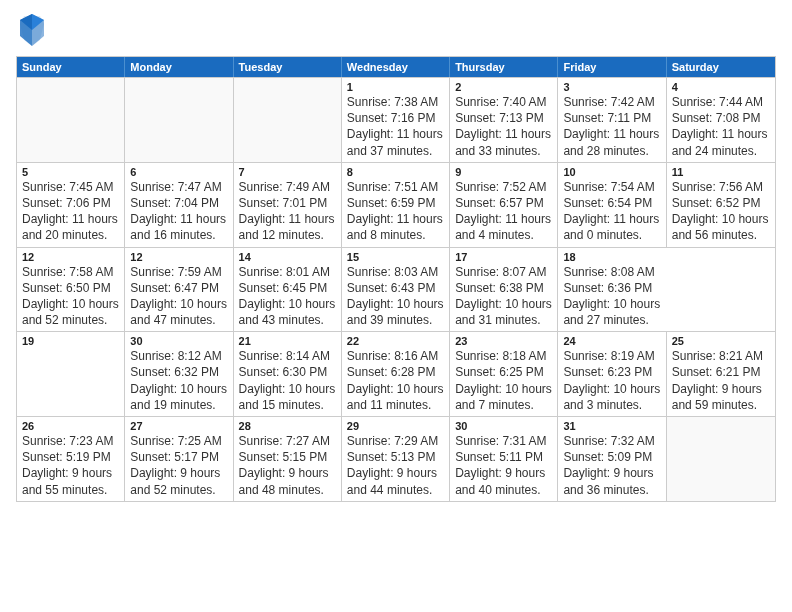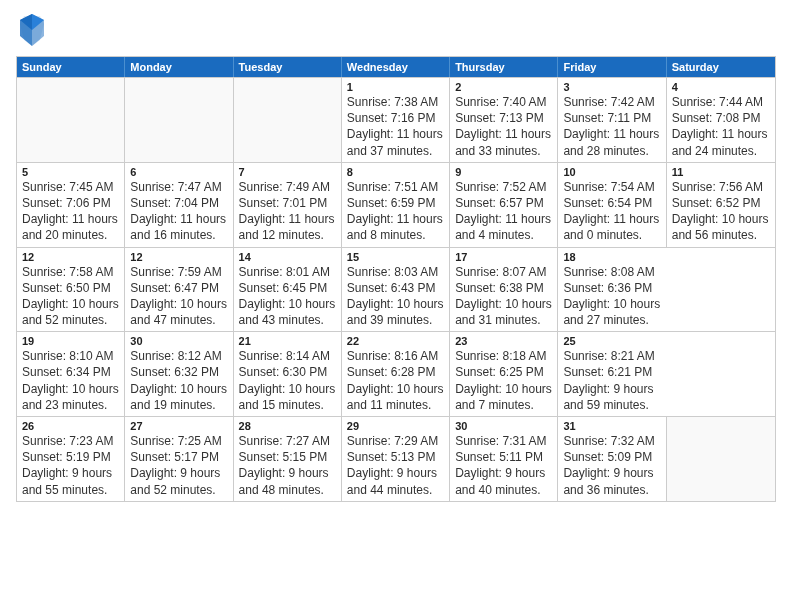--- a/index.html
+++ b/index.html
@@ -253,24 +253,20 @@
             <div class="cell-day">18</div>
             <div class="cell-info">Sunrise: 8:08 AM
 Sunset: 6:36 PM
 Daylight: 10 hours
 and 27 minutes.</div>
           </div>
         </div>
         <div class="cal-row">
           <div class="cal-cell">
             <div class="cell-day">19</div>
-            <div class="cell-info">Sunrise: 8:10 AM
-Sunset: 6:34 PM
-Daylight: 10 hours
-and 23 minutes.</div>
           </div>
           <div class="cal-cell">
             <div class="cell-day">30</div>
             <div class="cell-info">Sunrise: 8:12 AM
 Sunset: 6:32 PM
 Daylight: 10 hours
 and 19 minutes.</div>
           </div>
           <div class="cal-cell">
             <div class="cell-day">21</div>
@@ -285,20 +281,27 @@
 Sunset: 6:28 PM
 Daylight: 10 hours
 and 11 minutes.</div>
           </div>
           <div class="cal-cell">
             <div class="cell-day">23</div>
             <div class="cell-info">Sunrise: 8:18 AM
 Sunset: 6:25 PM
 Daylight: 10 hours
 and 7 minutes.</div>
+          </div>
+          <div class="cal-cell">
+            <div class="cell-day">24</div>
+            <div class="cell-info">Sunrise: 8:19 AM
+Sunset: 6:23 PM
+Daylight: 10 hours
+and 3 minutes.</div>
           </div>
           <div class="cal-cell">
             <div class="cell-day">25</div>
             <div class="cell-info">Sunrise: 8:21 AM
 Sunset: 6:21 PM
 Daylight: 9 hours
 and 59 minutes.</div>
           </div>
         </div>
         <div class="cal-row">

